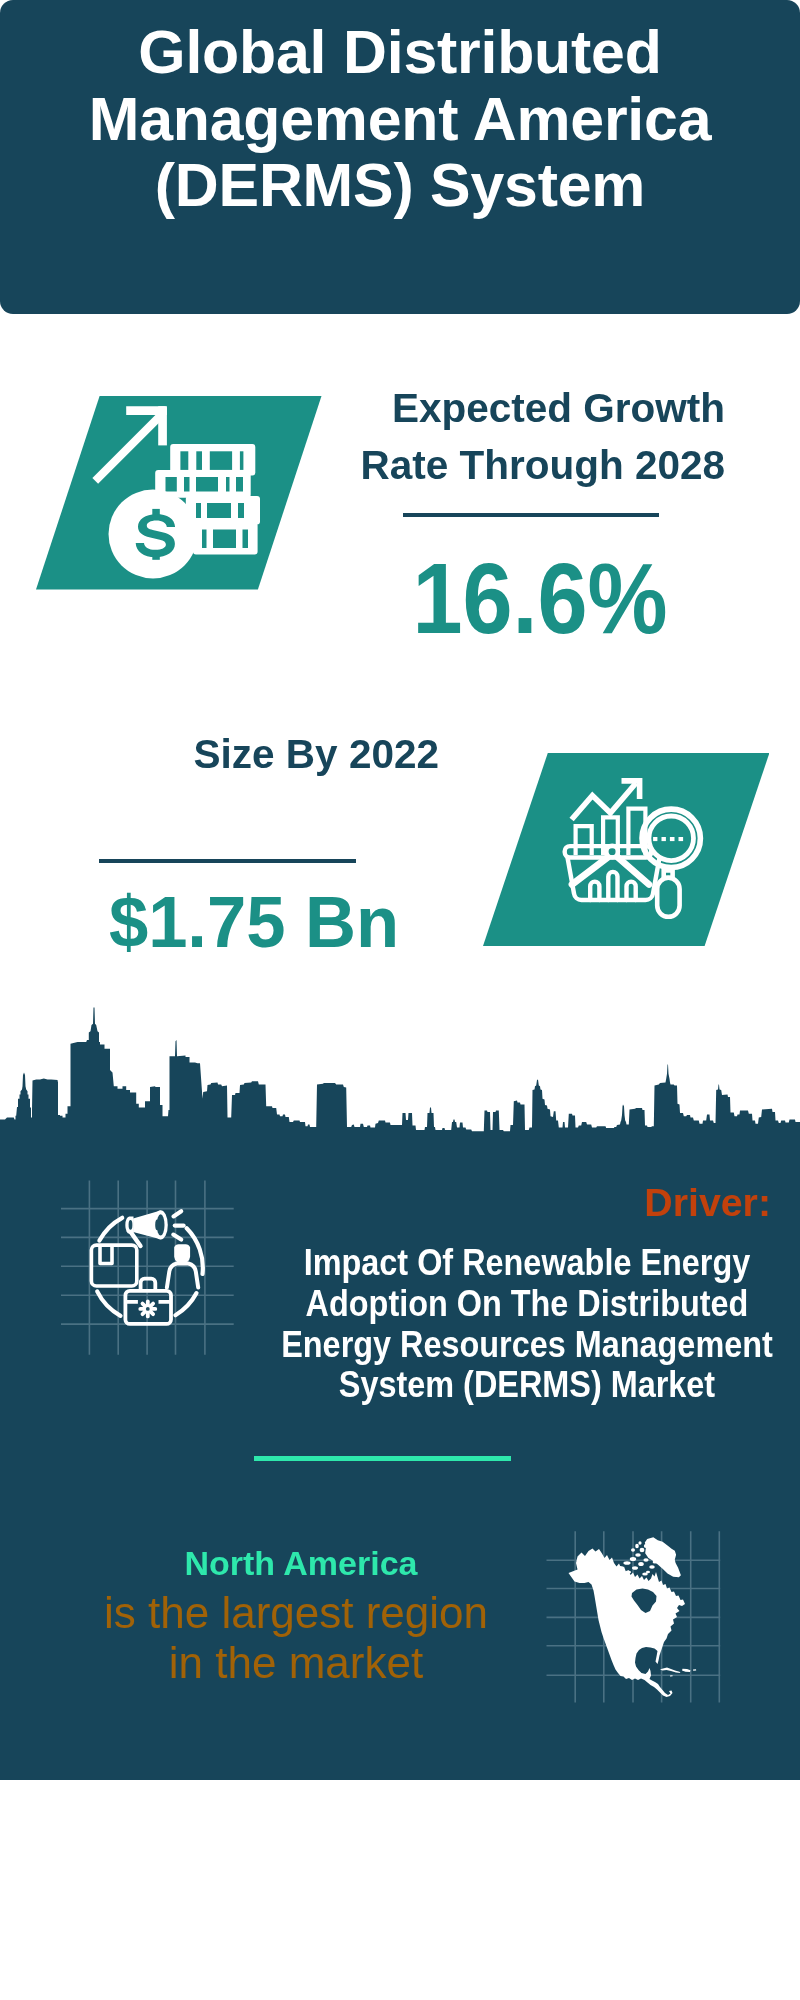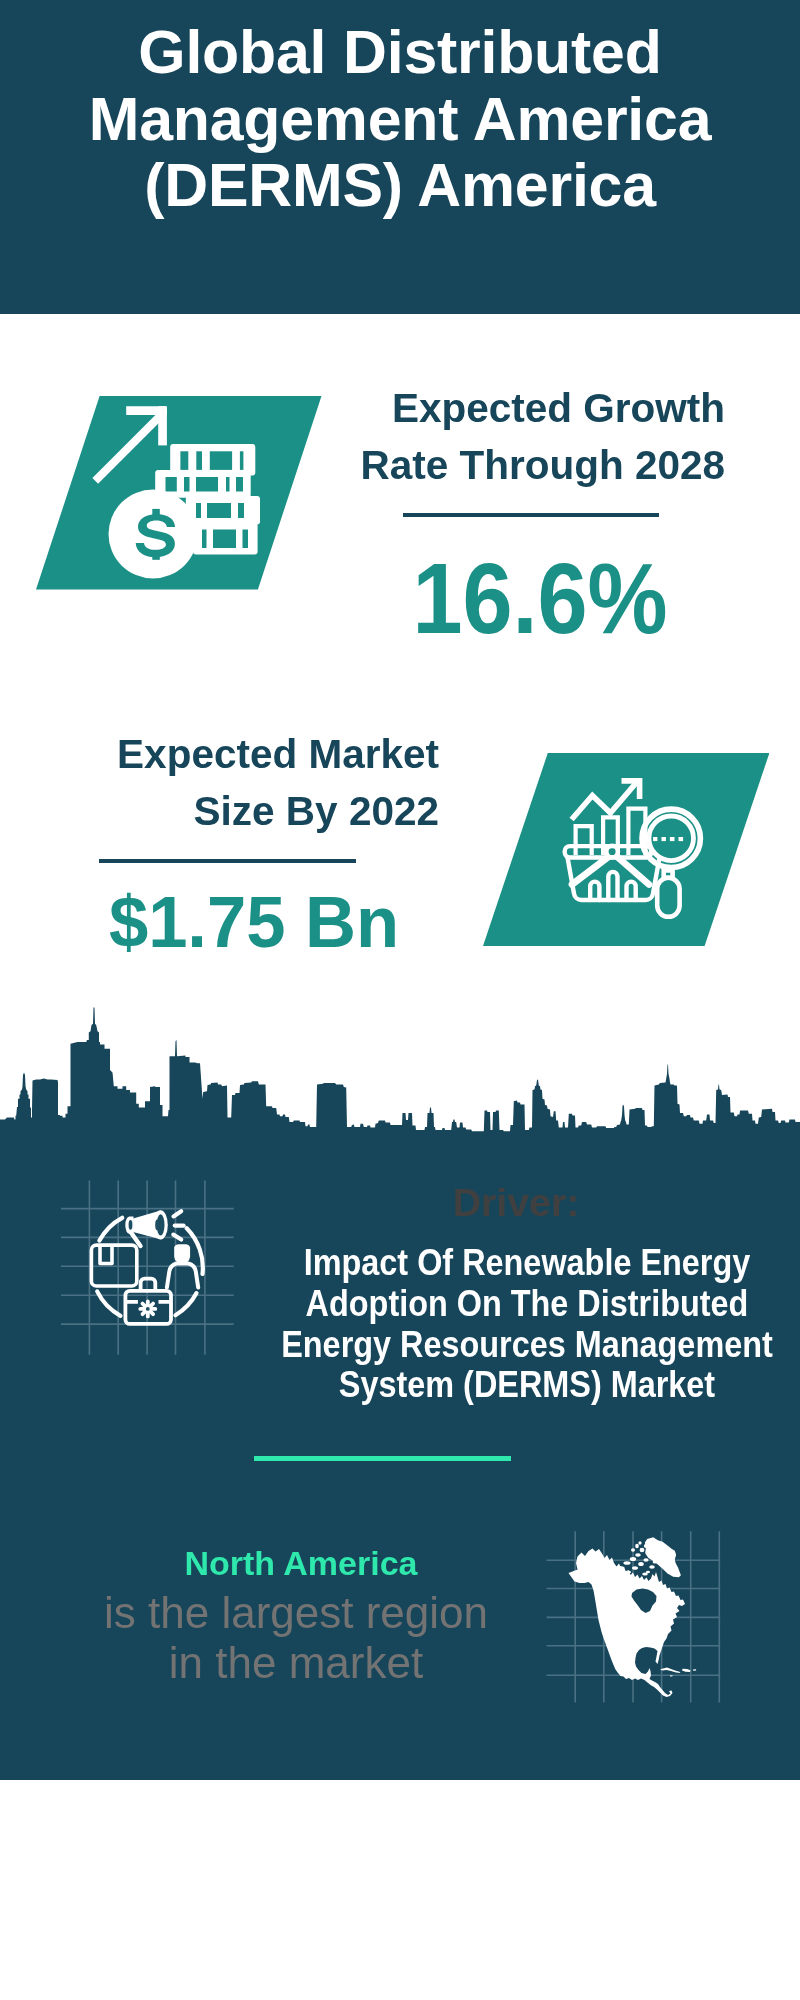--- a/index.html
+++ b/index.html
@@ -2,58 +2,58 @@
 <html><head>
 <meta charset="utf-8">
 <title>DERMS Market Infographic</title>
 <style>
   html,body{margin:0;padding:0;}
   body{width:800px;height:2000px;background:#fff;font-family:"Liberation Sans",sans-serif;overflow:hidden;
        -webkit-font-smoothing:antialiased;}
   .page{position:relative;width:800px;height:2000px;overflow:hidden;}
 
   
-  .header{position:absolute;left:0;top:0;width:800px;height:314px;background:#17455a;}
+  .header{position:absolute;left:0;top:0;width:800px;height:314px;background:#17455a;border-radius:13px;}
   .header .title{position:absolute;left:0;top:0;width:800px;color:#fff;font-weight:bold;
      text-align:center;font-size:60.8px;line-height:66.5px;padding-top:19px;letter-spacing:-0.2px;}
 
   
   .para{position:absolute;background:#1b9086;}
   .stat-label{position:absolute;color:#17455a;font-weight:bold;font-size:40.5px;
       line-height:57px;text-align:right;}
   .rule{position:absolute;height:4px;background:#17455a;}
   .bigval{position:absolute;color:#1b9086;font-weight:bold;text-align:center;white-space:nowrap;}
 
   
   .dark{position:absolute;left:0;top:1140px;width:800px;height:640px;background:#17455a;}
   .skyline{position:absolute;left:0;top:1000px;width:800px;height:160px;z-index:2;}
 
 
-  .driver-head{position:absolute;left:261px;top:1183px;width:510px;color:#404040;font-weight:bold;
-      font-size:39.3px;line-height:39.3px;text-align:center;z-index:3;}
+  .driver-head{position:absolute;left:261px;top:1183px;width:510px;color:#c2410c;font-weight:bold;
+      font-size:39.3px;line-height:39.3px;text-align:right;z-index:3;}
   .driver-body{position:absolute;left:207px;top:1243px;width:640px;color:#fff;font-weight:bold;
       font-size:36px;line-height:40.8px;text-align:center;z-index:3;}
   .driver-body div{transform:scaleX(0.9);white-space:nowrap;}
   .mint-rule{position:absolute;left:254px;top:1456px;width:257px;height:5px;background:#2ee8ac;z-index:3;}
 
 .region-name{position:absolute;left:51px;top:1543px;width:500px;color:#2ee8ac;font-weight:bold;
       font-size:34px;line-height:41.6px;text-align:center;z-index:3;}
   
-  .region-text{position:absolute;left:46px;top:1588px;width:500px;color:#737373;font-weight:normal;
+  .region-text{position:absolute;left:46px;top:1588px;width:500px;color:#a16207;font-weight:normal;
       font-size:44px;line-height:50px;text-align:center;z-index:3;}
 </style>
 </head>
 <body>
 
 <div class="page">
   <div class="header">
     <div class="title" id="title">
         <div>Global Distributed</div>
         <div>Management America</div>
-        <div>(DERMS) America</div>
+        <div>(DERMS) System</div>
       </div>
   </div>
 
   <div class="para" style="left:36px;top:396px;width:286px;height:193.5px;clip-path:polygon(63.6px 0,285.5px 0,221.9px 193.5px,0 193.5px);"></div>
   <svg class="icon" style="position:absolute;left:90px;top:396px;" width="180" height="185" viewBox="0 0 180 185" fill="none">
     <g fill="#ffffff">
 
       <path d="M36.2 10.2 H74.4 a2.5 2.5 0 0 1 2.5 2.5 V19.1 H36.2 Z"></path>
       <path d="M68.2 10.2 H76.9 V49.4 H68.2 Z"></path>
       <path d="M2.4 82.0 L69.6 14.8 L75.3 20.5 L8.1 87.7 Z"></path>
@@ -96,21 +96,20 @@
     </g>
   </svg>
   <div class="stat-label" style="left:355px;top:380px;width:370px;" id="stat0label">
       <div>Expected Growth</div>
       <div>Rate Through 2028</div>
     </div>
   <div class="rule" style="left:403px;top:513px;width:256px;"></div>
   <div class="bigval" style="left:355px;top:548px;width:370px;font-size:100px;line-height:100px;transform:scaleX(0.9);">16.6%</div>
 
   <div class="stat-label" style="left:69px;top:726px;width:370px;" id="stat1label">
-      <div>Expected Market</div>
       <div>Size By 2022</div>
     </div>
   <div class="rule" style="left:99px;top:859px;width:257px;"></div>
   <div class="bigval" style="left:69px;top:886px;width:370px;font-size:72px;line-height:72px;transform:scaleX(0.98);">$1.75 Bn</div>
   <div class="para" style="left:483px;top:753px;width:286px;height:193px;clip-path:polygon(64.8px 0,286.4px 0,221.6px 193px,0 193px);"></div>
   <svg class="icon" style="position:absolute;left:548px;top:753px;" width="222" height="193" viewBox="0 0 222 193" fill="none">
     <g stroke="#ffffff" stroke-width="4.2" fill="none" stroke-linecap="butt" stroke-linejoin="miter">
 
       <path d="M27.6 102 V73.1 H43.7 V102"></path>
       <path d="M55.1 102 V64.4 H69.8 V102"></path>

